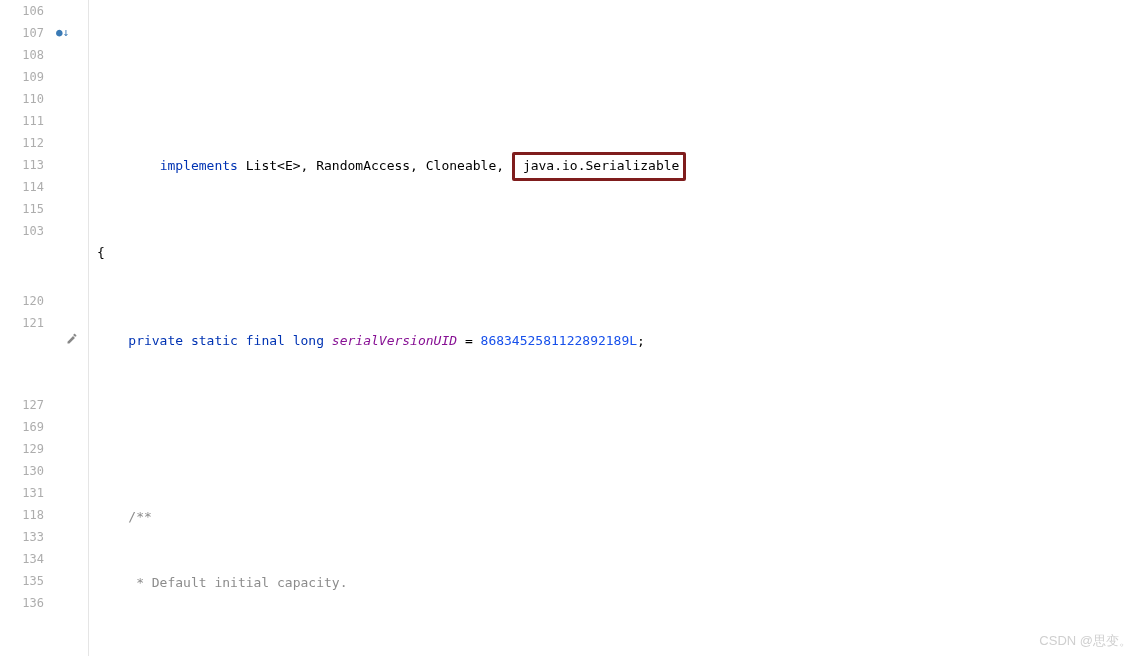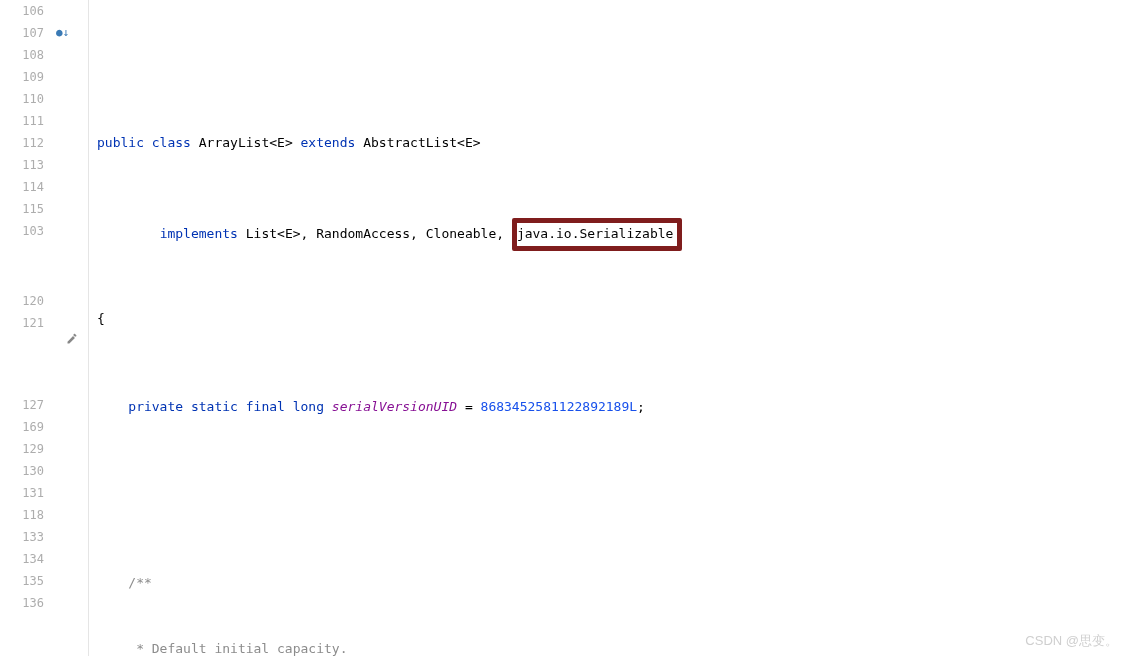--- a/index.html
+++ b/index.html
@@ -53,30 +53,30 @@
   }
   .code .line { height: 22px; }
   .kw   { color: #0033b3; }
   .type { color: #000000; }
   .num  { color: #1750eb; }
   .com  { color: #8c8c8c; }
   .fld  { color: #871094; font-style: italic; }
   .op   { color: #000; }
 
   .red-box {
-    border: 5px solid #7f1d1d;
+    border: 3px solid #7f1d1d;
     border-radius: 2px;
-    padding: 0 4px 1px 0;
+    padding: 0 4px 1px 8px;
     display: inline-block;
     margin: -2px 0;
   }
 
   .watermark {
     position: absolute;
-    right: 26px;
+    right: 12px;
     bottom: 4px;
     color: #cfcfcf;
     font-family: -apple-system, "Segoe UI", Arial, sans-serif;
     font-size: 13px;
   }
 </style>
 </head>
 <body>
 
 <div class="editor">
@@ -117,21 +117,20 @@
           <path fill="#888" d="M2 11.5V14h2.5l7.4-7.4-2.5-2.5L2 11.5zM13.7 4.3c.4-.4.4-1 0-1.4l-1.6-1.6c-.4-.4-1-.4-1.4 0l-1.2 1.2 2.5 2.5 1.7-.7z"></path>
         </svg>
     </span>
   </div>
 
   <div class="border-col"></div>
 
   <div class="code">
     <div class="line"></div>
 
-    <div class="line"><span class="kw">public</span> <span class="kw">class</span> <span class="type">ArrayList</span><span class="op">&lt;</span><span class="type">E</span><span class="op">&gt;</span> <span class="kw">extends</span> <span class="type">AbstractList</span><span class="op">&lt;</span><span class="type">E</span><span class="op">&gt;</span></div>
 
     <div class="line">        <span class="kw">implements</span> <span class="type">List</span><span class="op">&lt;</span><span class="type">E</span><span class="op">&gt;</span><span class="op">, </span><span class="type">RandomAccess</span><span class="op">, </span><span class="type">Cloneable</span><span class="op">, </span><span class="red-box"><span class="type">java.io.Serializable</span></span></div>
 
     <div class="line"><span class="op">{</span></div>
 
     <div class="line">    <span class="kw">private</span> <span class="kw">static</span> <span class="kw">final</span> <span class="kw">long</span> <span class="fld">serialVersionUID</span><span class="op"> = </span><span class="num">8683452581122892189L</span><span class="op">;</span></div>
 
     <div class="line"></div>
 
     <div class="line">    <span class="com">/**</span></div>

